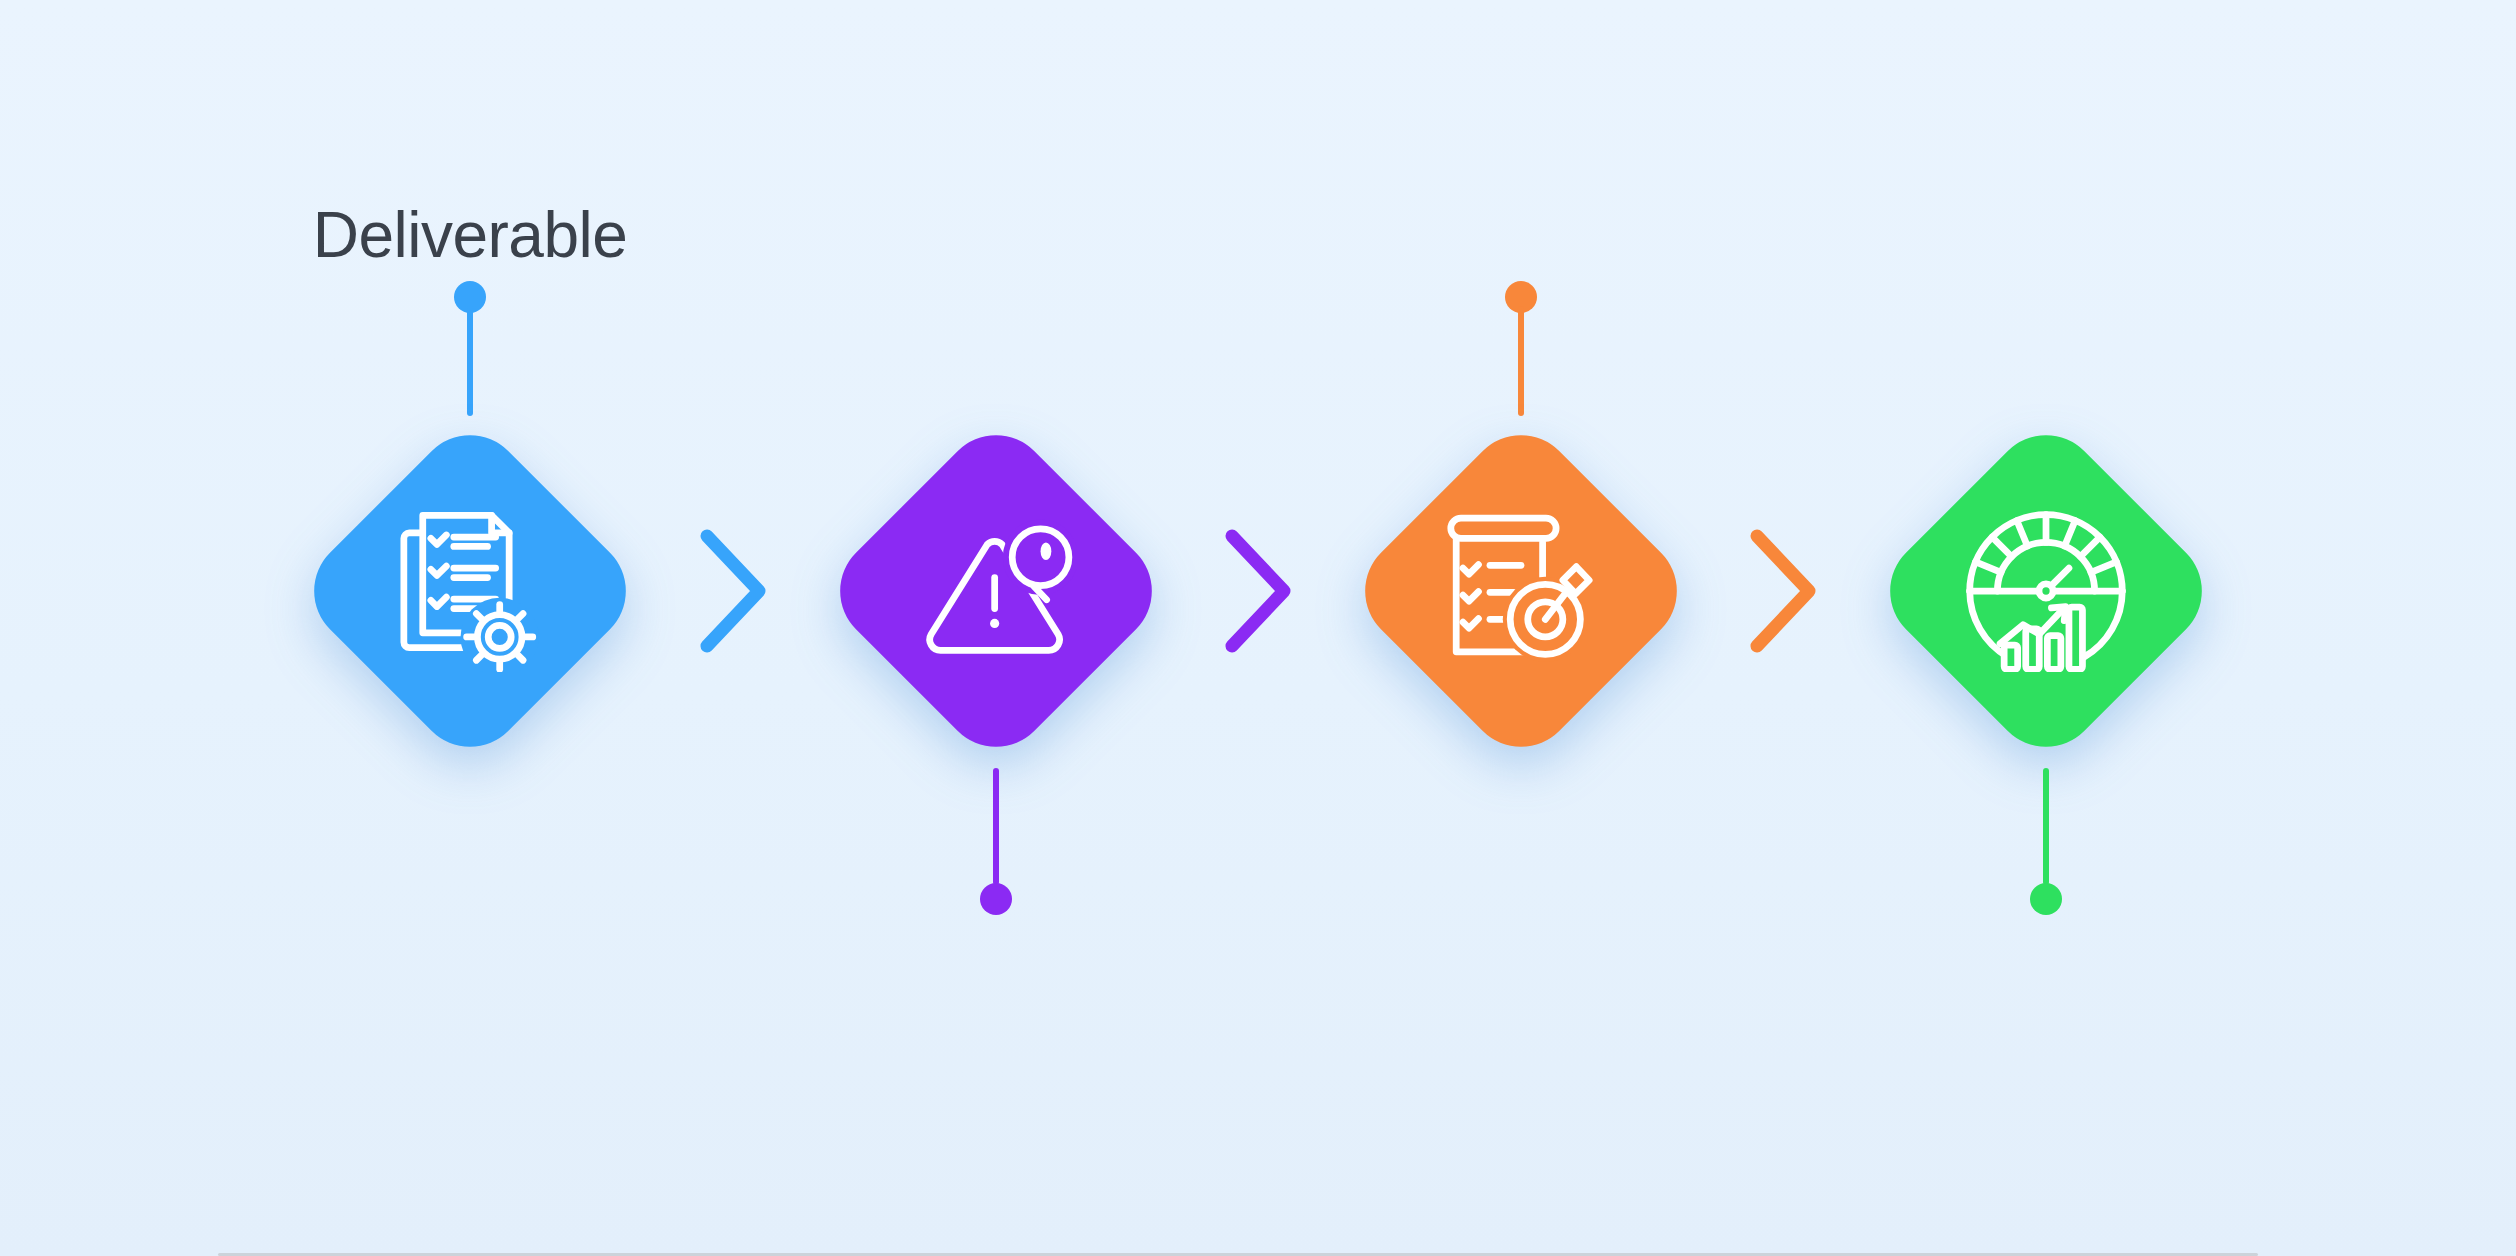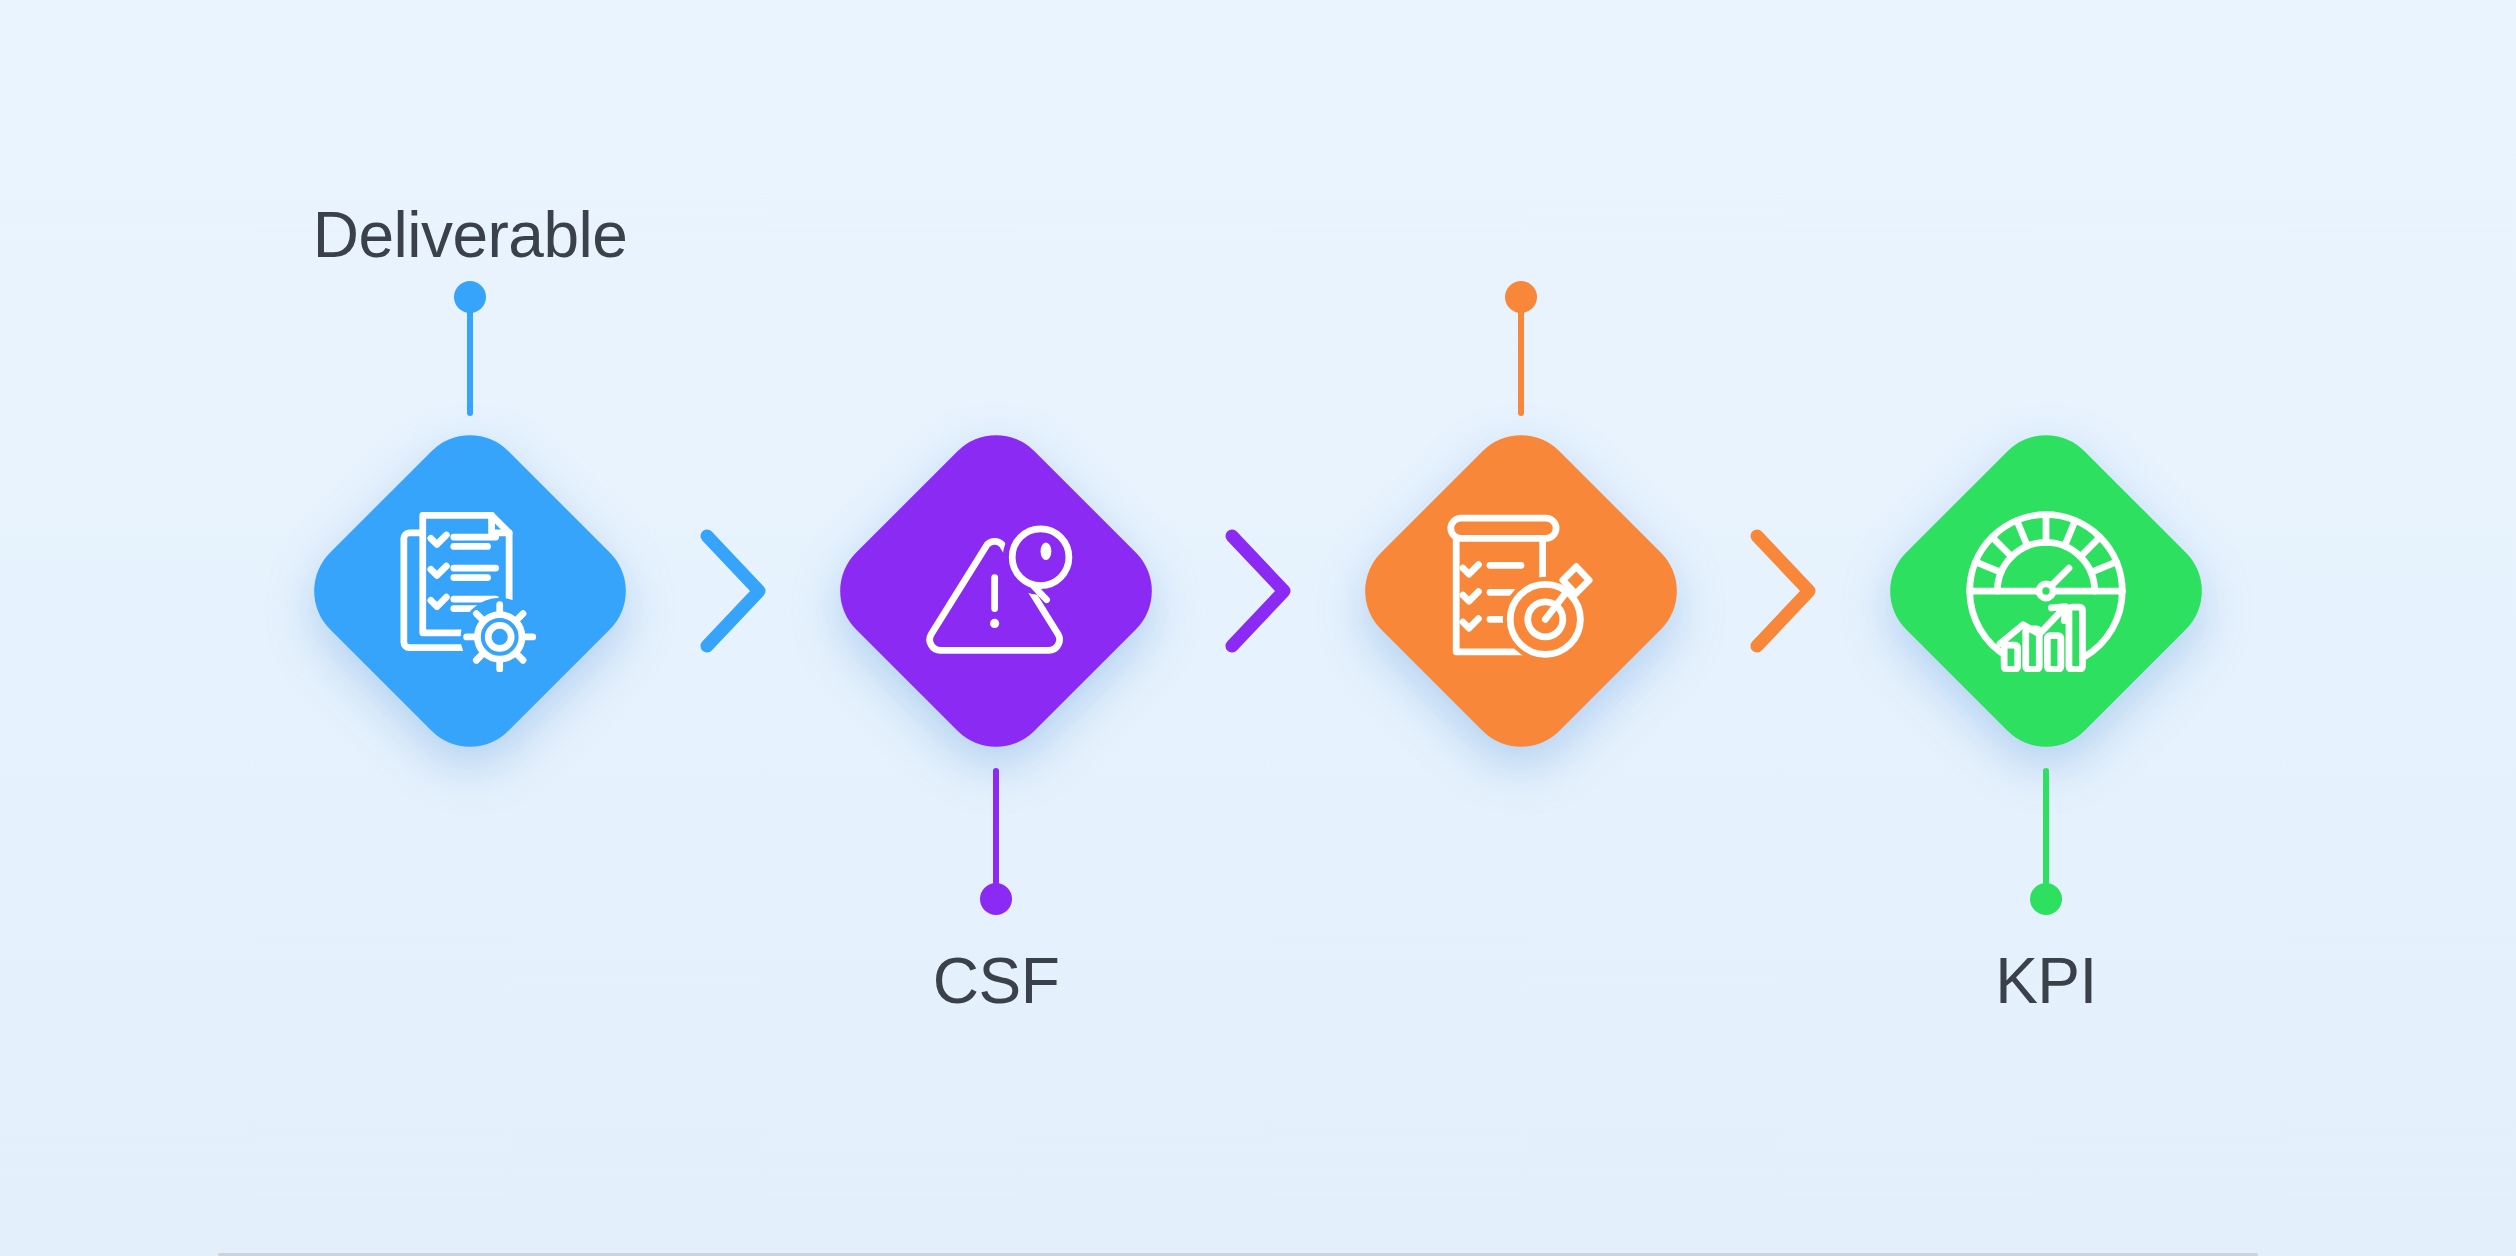--- a/index.html
+++ b/index.html
@@ -122,21 +122,20 @@
           <circle class="fillwhite" cx="59" cy="84" r="3.4"></circle>
           <circle class="mask" cx="93" cy="35" r="28"></circle>
           <line class="stroke" stroke-width="6.5" x1="88" y1="56.5" x2="97.5" y2="66.5"></line>
           <circle class="stroke fillacc" stroke-width="5.5" cx="93" cy="35" r="21"></circle>
           <ellipse class="fillwhite" cx="97" cy="30.5" rx="4" ry="6.5"></ellipse>
         </svg>
       </div>
     </div>
     <div class="line line-bottom"></div>
     <div class="dot dot-bottom"></div>
-    <div class="label label-bottom">CSF</div>
   </div>
 
   <span class="chevron chevron-1" style="--accent: #8b2af3;">
     <svg width="80" height="140" viewBox="0 0 80 140">
       <polyline points="14,15 66,70 14,125" fill="none" stroke="var(--accent)" stroke-width="13" stroke-linecap="round" stroke-linejoin="round"></polyline>
     </svg>
   </span>
 
   <div class="stage stage-2" style="--accent: #f8873a;">
     <div class="dot dot-top"></div>
@@ -194,17 +193,16 @@
           </g>
           <path class="stroke" stroke-width="4.5" d="M26,99 L43,85 L55,92 L73.5,72.5"></path>
           <path class="stroke" stroke-width="4.5" d="M64,72.5 L74.5,71.5 L73.5,82"></path>
           <line class="stroke" x1="60" y1="60" x2="77" y2="43"></line>
           <circle class="stroke fillacc" cx="60" cy="60" r="5.2"></circle>
         </svg>
       </div>
     </div>
     <div class="line line-bottom"></div>
     <div class="dot dot-bottom"></div>
-    <div class="label label-bottom">KPI</div>
   </div>
 
   <div class="divider"></div>
 </div>
 
 </body></html>

